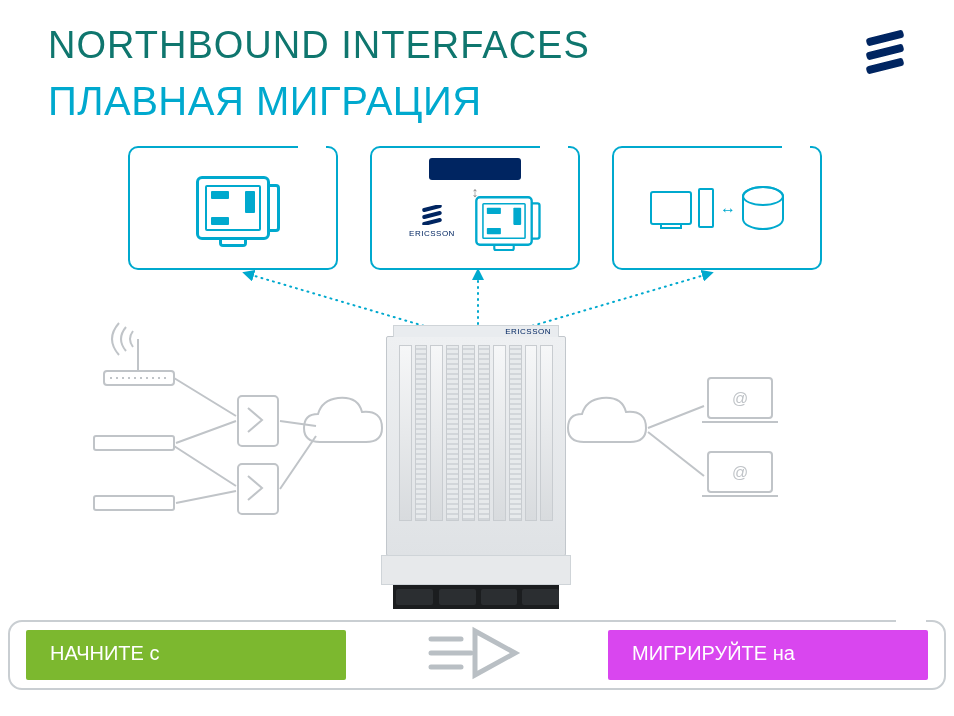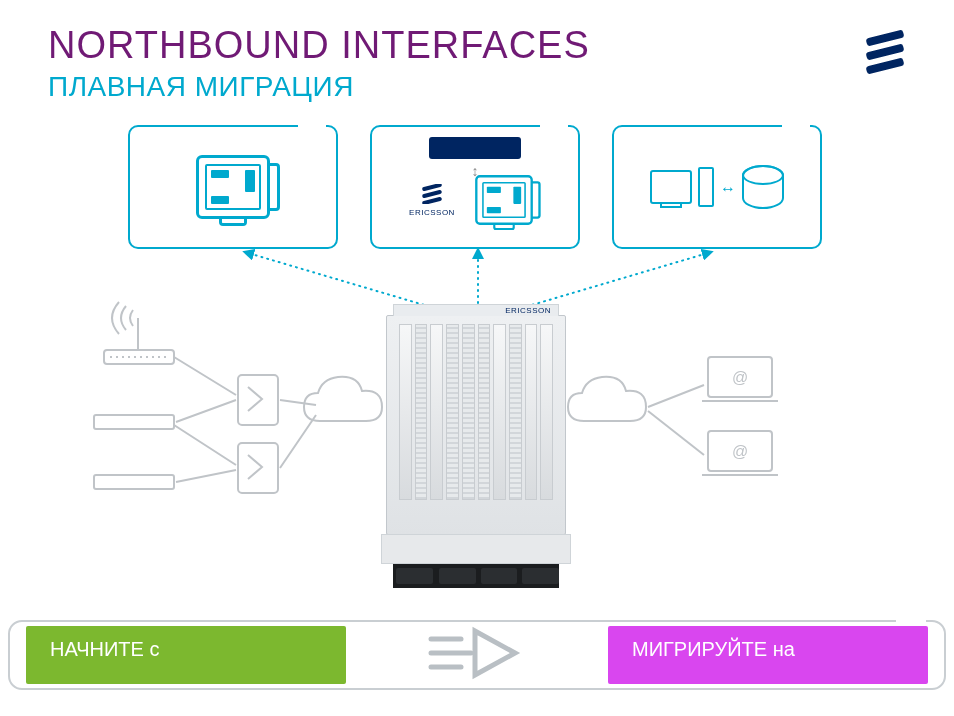--- a/index.html
+++ b/index.html
@@ -14,29 +14,29 @@
     color: #333;
   }
   .slide {
     position: absolute; inset: 0;
     padding: 24px 48px 32px 48px;
   }
   .header .title {
     font-size: 38px;
     letter-spacing: 1px;
     font-weight: 300;
-    color: #701a75;
+    color: #0f766e;
     text-transform: uppercase;
   }
   .header .subtitle {
-    font-size: 28px;
+    font-size: 40px;
     font-weight: 300;
     color: #00a9ce;
     letter-spacing: 0.5px;
-    margin-top: 4px;
+    margin-top: 12px;
     text-transform: uppercase;
   }
   .logo-corner {
     position: absolute; top: 30px; right: 48px;
   }
   .stage {
     position: relative;
     width: 860px;
     height: 420px;
     margin-top: 22px;
@@ -112,21 +112,21 @@
   
   .bottom-band {
     position:absolute; left:8px; right:8px; bottom:26px; height:70px;
     border:2px solid #c9ced2; border-radius:14px; background:#fff;
   }
   .bottom-band .corner-gap{
     position:absolute; top:-3px; right:18px; width:30px; height:6px; background:#fff;
   }
   .btn-start, .btn-migrate {
     position:absolute; top:50%; transform:translateY(-50%);
-    height:58px; line-height:46px; color:#fff; font-size:20px;
+    height:50px; line-height:46px; color:#fff; font-size:20px;
     padding:0 24px; border-radius:2px;
   }
   .btn-start  { left:16px;  width:320px; background:#7cb82f; }
   .btn-migrate{ right:16px; width:320px; background:#d946ef; }
   .flow-arrow {
     position:absolute; left:50%; top:50%; transform:translate(-50%,-50%);
   }
 </style>
 </head>
 <body>

